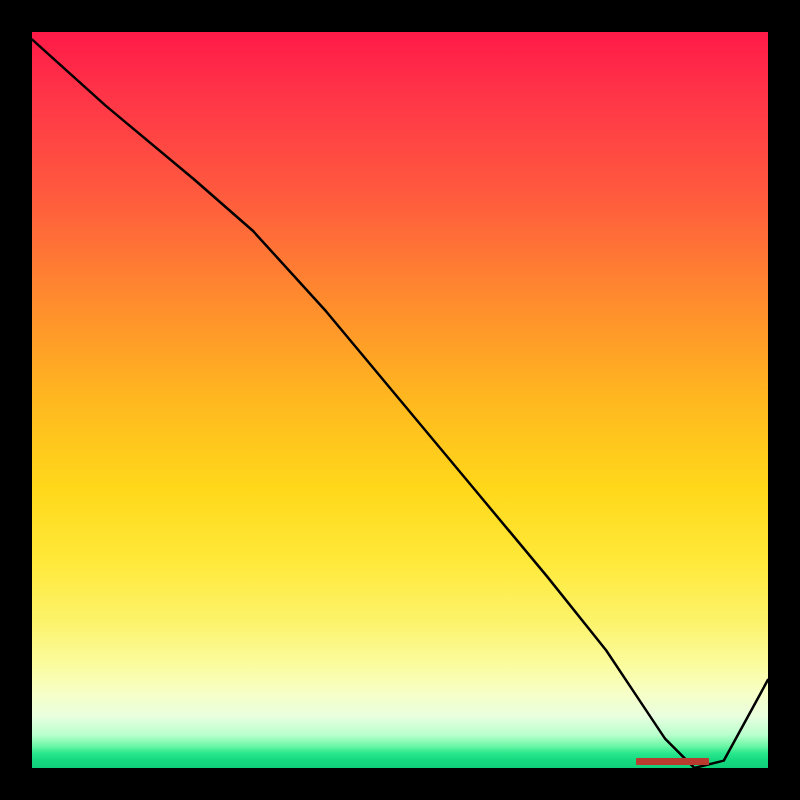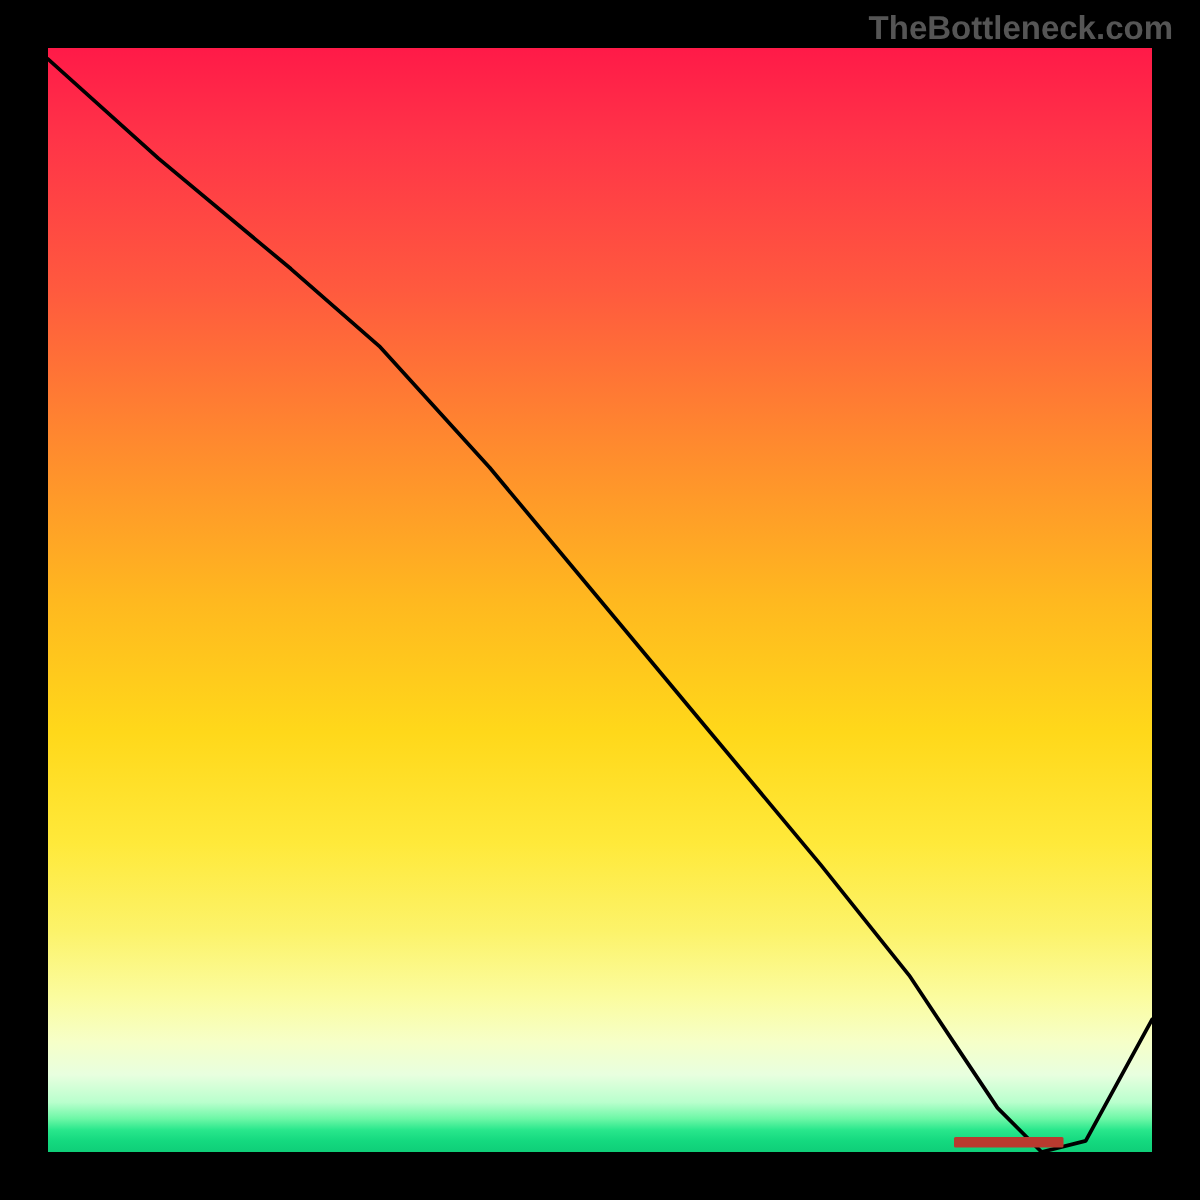--- a/index.html
+++ b/index.html
@@ -59,21 +59,20 @@
     position: absolute;
     background: #b93a2f;
     height: 7px;
     border-radius: 1px;
   }
 </style>
 </head>
 <body>
 <div class="frame">
 
-  <div class="watermark">TheBottleneck.com</div>
 
   <div class="plot">
     <div class="gradient"></div>
 
     <svg class="curve" viewBox="0 0 736 736" preserveAspectRatio="none">
       <path id="curve-path" fill="none" stroke="#000" stroke-width="2.5" stroke-linejoin="round" stroke-linecap="round" d="M0.0 7.4 L73.6 73.6 L161.9 147.2 L220.8 198.7 L294.4 279.7 L368.0 368.0 L441.6 456.3 L515.2 544.6 L574.1 618.2 L603.5 662.4 L633.0 706.6 L662.4 736.0 L691.8 728.6 L736.0 647.7 "></path>
     </svg>
 
     <div class="marker" id="opt-marker" style="left: 603.52px; width: 73.6px; top: 726px;"></div>
   </div>

